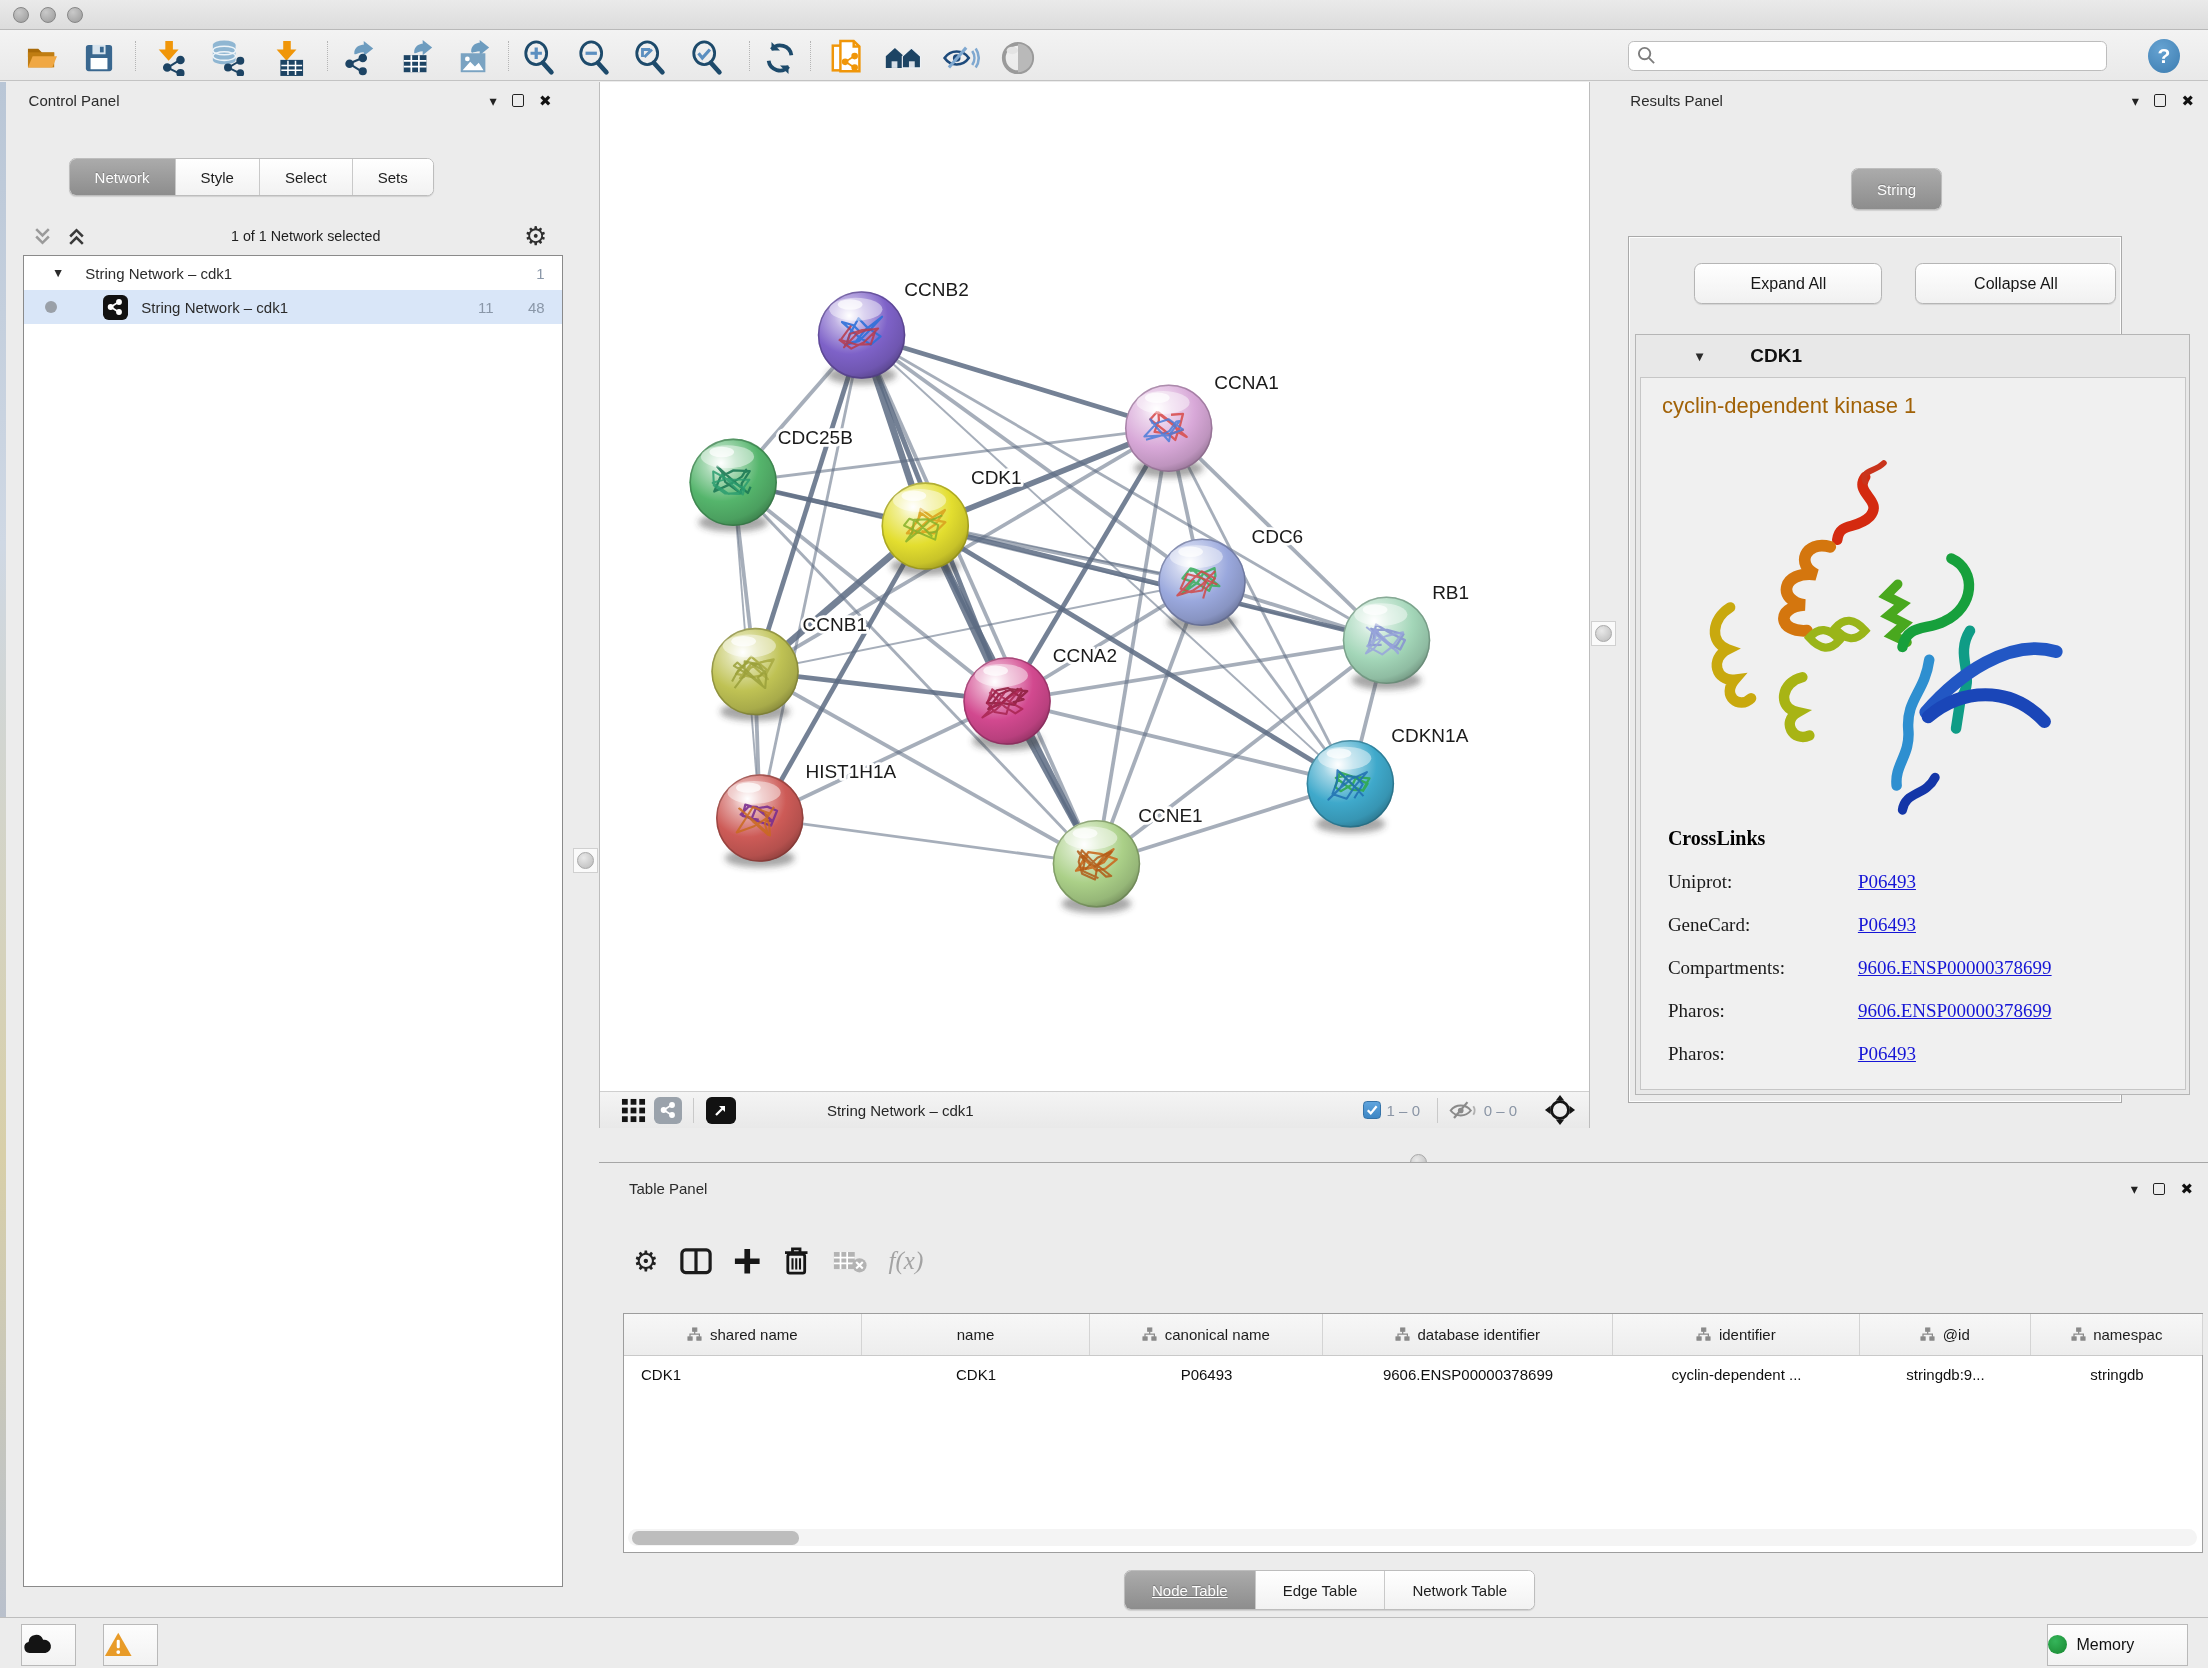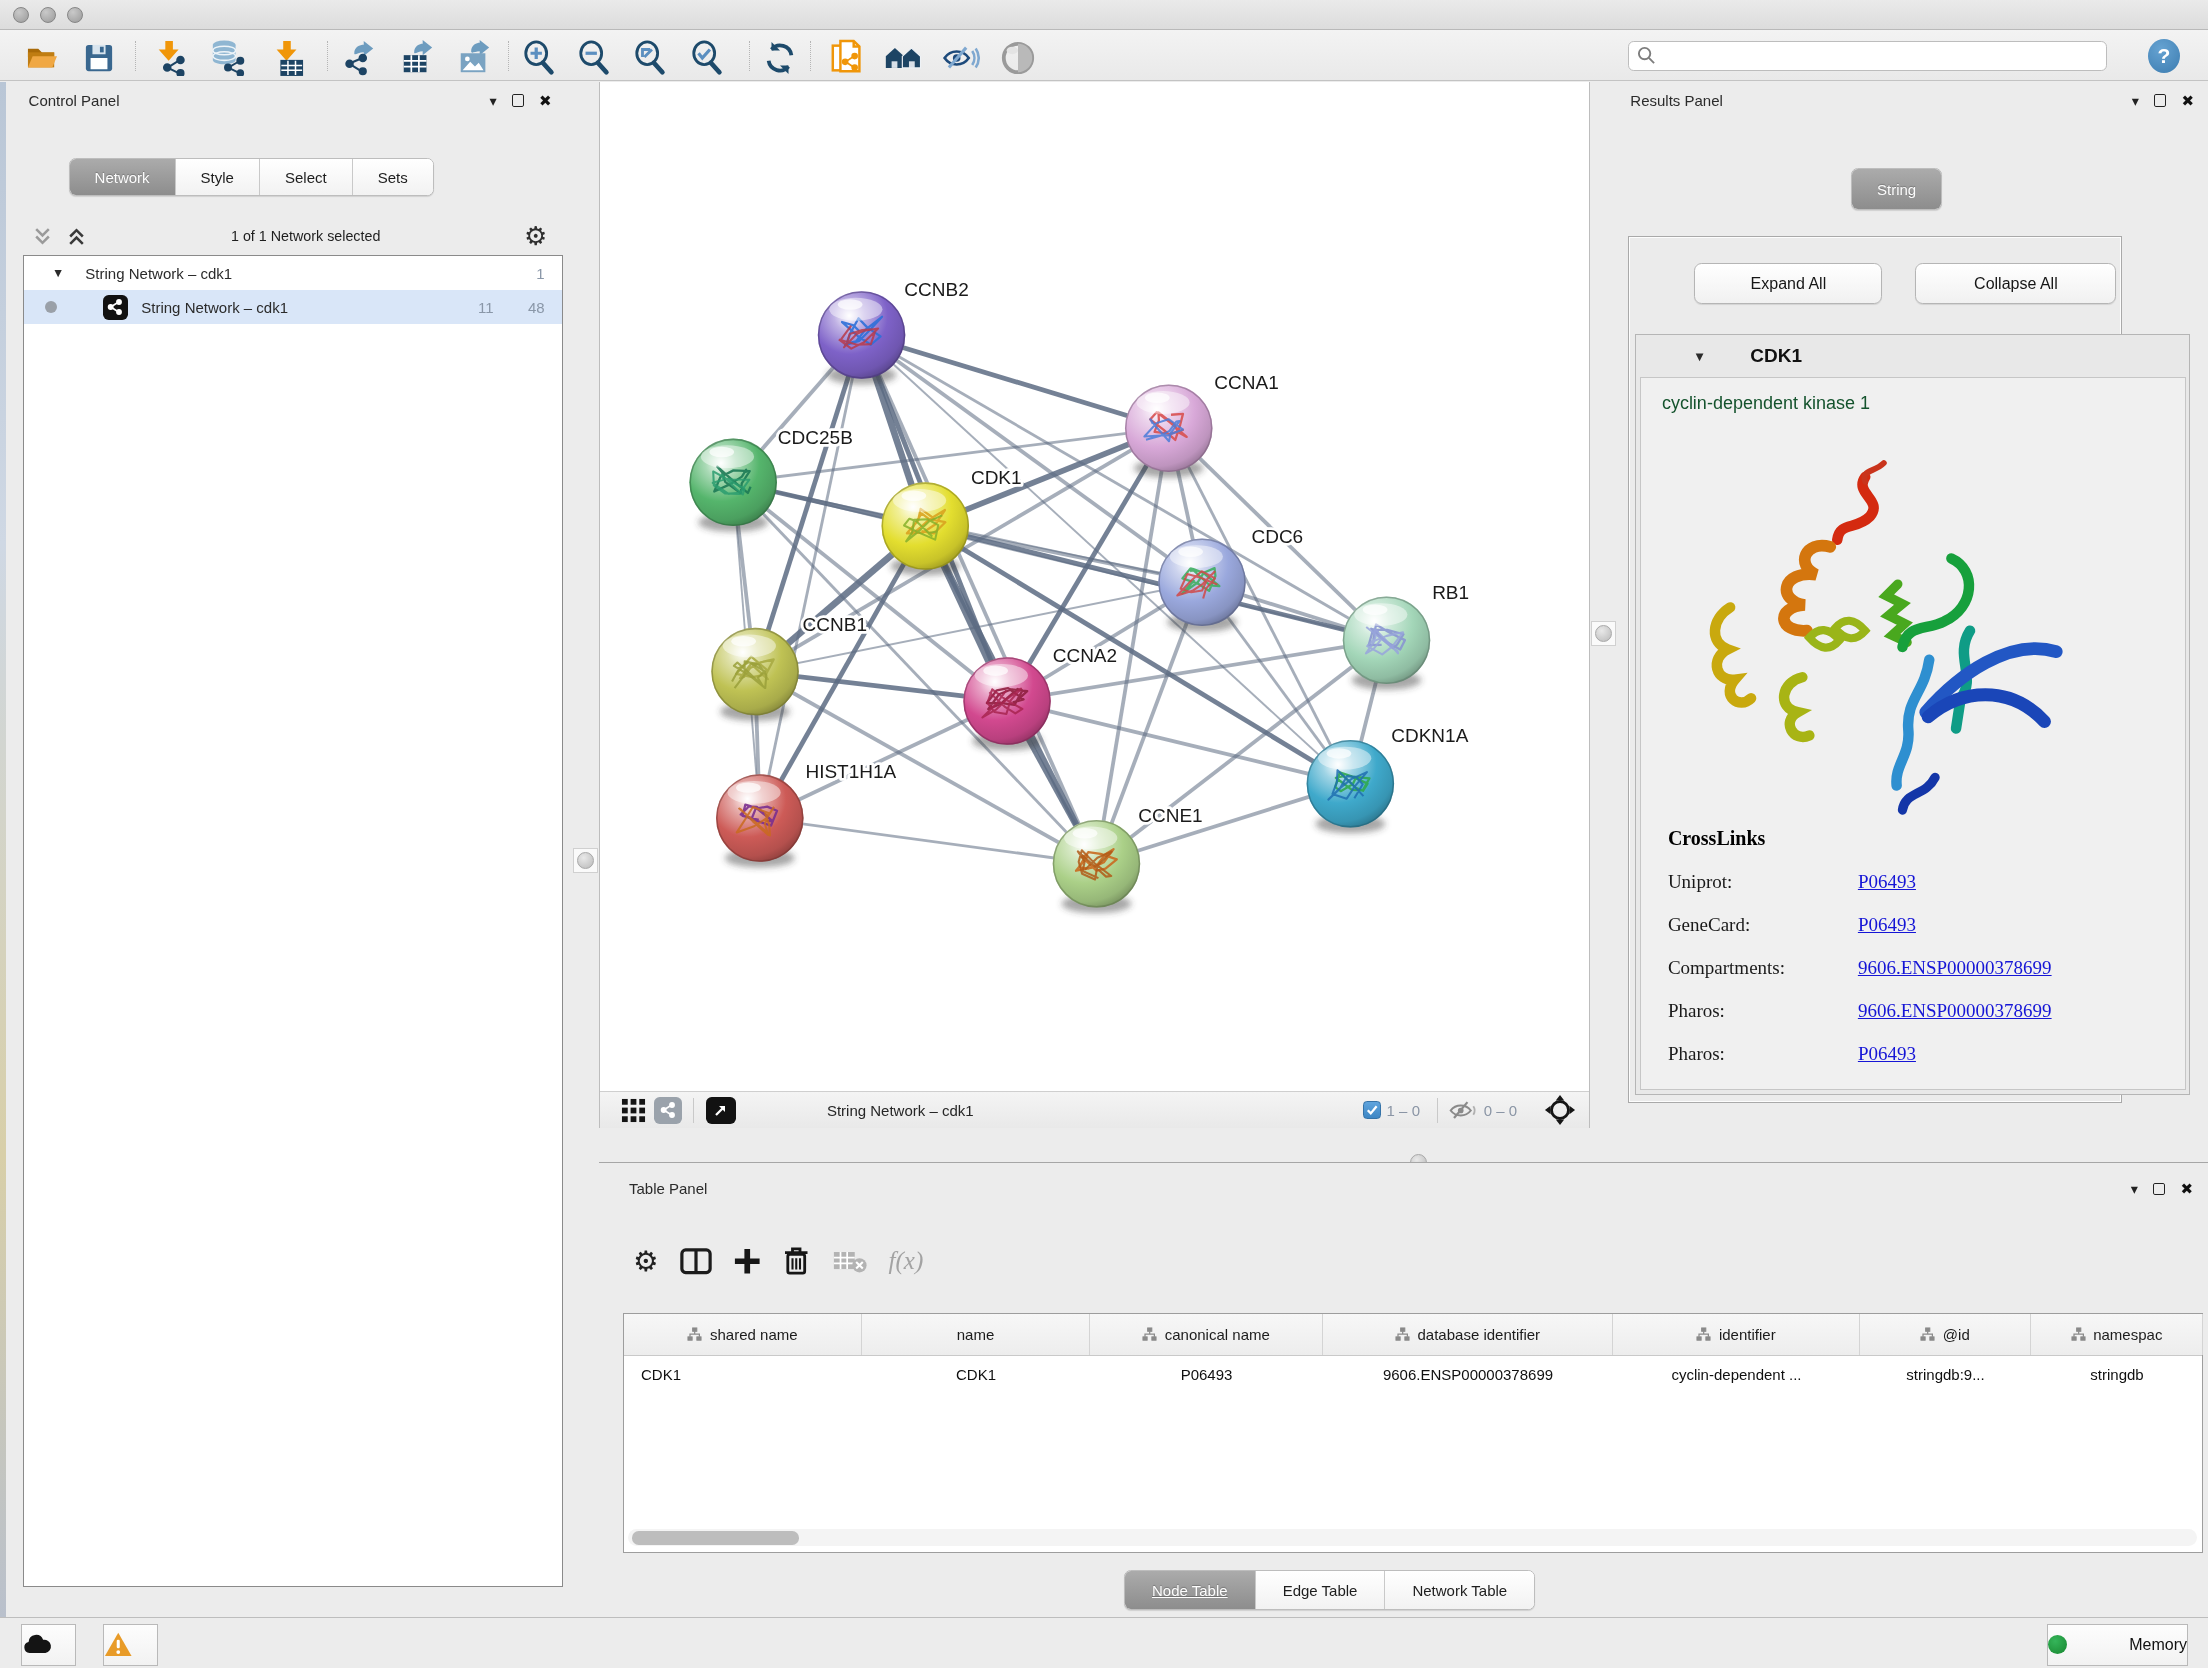--- a/index.html
+++ b/index.html
@@ -81,21 +81,21 @@
   #rp-tab .tab { padding:0 25px; }
   #rp-box { position:absolute; left:11.4px; top:154px; width:494px; height:867px; background:#ebebeb;
     border:1px solid #a9a9a9; box-shadow:inset 0 0 0 1px #fdfdfd; }
   .rp-btn { position:absolute; top:26px; height:41px; background:linear-gradient(#ffffff,#f1f1f1);
     border:1px solid #b5b5b5; border-radius:7.6px; font-size:16px; color:#161616;
     display:flex; align-items:center; justify-content:center; box-shadow:0 1px 1px rgba(0,0,0,.1); }
   #rp-section { position:absolute; left:5.7px; top:97px; width:555px; height:761px; border:1px solid #b5b5b5; background:#e8e8e8; }
   #rp-sec-head { position:absolute; left:0; top:0; width:100%; height:42px; display:flex; align-items:center; }
   #rp-gene { font-size:19px; font-weight:bold; color:#111; margin-left:44px; }
   #rp-inner { position:absolute; left:3.8px; top:42px; width:546px; height:713px; background:#f0f0f0; border:1px solid #c6c6c6; }
-  #rp-desc { position:absolute; left:21px; top:15px; font-size:18px; color:#14532d; }
+  #rp-desc { position:absolute; left:21px; top:15px; font-size:22px; color:#a16207; }
   #protein-svg { position:absolute; left:46px; top:78px; }
   #xlinks { position:absolute; left:27px; top:449px; width:495px; font-family:"Liberation Serif","DejaVu Serif",serif; }
   #xlinks-title { font-size:20px; font-weight:bold; color:#000; }
   .xrow { display:flex; margin-top:21px; font-size:19px; }
   .xrow .xl { width:190px; color:#1a1a1a; }
   .xrow .xv { color:#1515d6; text-decoration:underline; }
 
   
   #table-panel { position:absolute; left:599px; top:1162px; width:1609px; height:455px; background:#ececec; border-top:1px solid #a6a6a6; }
   #tp-title { position:absolute; left:30px; top:17px; }
@@ -107,21 +107,21 @@
   #tp-row { display:flex; height:36px; align-items:center; }
   .td { font-size:15px; color:#101010; overflow:hidden; white-space:nowrap; padding-left:17px; }
   #tp-scroll { position:absolute; left:3.8px; bottom:5.7px; width:1569px; height:17px; background:#f4f4f4; border-radius:8.6px; }
   #tp-thumb { position:absolute; left:3.8px; top:1.9px; width:167px; height:13.3px; background:#bdbdbd; border-radius:6.7px; }
   #tp-tabs { position:absolute; left:525px; top:407px; height:40px; }
   #tp-tabs .tab { padding:0 27px; }
 
   
   #status-bar { position:absolute; left:0; top:1617px; width:2208px; height:51px; background:#ececec; border-top:1px solid #bdbdbd; }
   .sb-btn { position:absolute; top:5.7px; height:42px; background:linear-gradient(#fdfdfd,#f2f2f2);
-    border:1.9px solid #b9b9b9; display:flex; align-items:center; justify-content:space-between; }
+    border:1.9px solid #b9b9b9; display:flex; align-items:center; justify-content:flex-start; }
   #memory-btn { left:2047px; width:141px; gap:9.5px; font-size:16px; color:#111; border-width:1px; }
   #mem-dot { width:19px; height:19px; border-radius:50%; background:radial-gradient(circle at 38% 32%, #35b55a, #17862f); }
 </style>
 </head>
 <body>
 
 <div id="titlebar">
   <span class="light" style="left:13.3px"></span>
   <span class="light" style="left:40px"></span>
   <span class="light" style="left:67px"></span>

